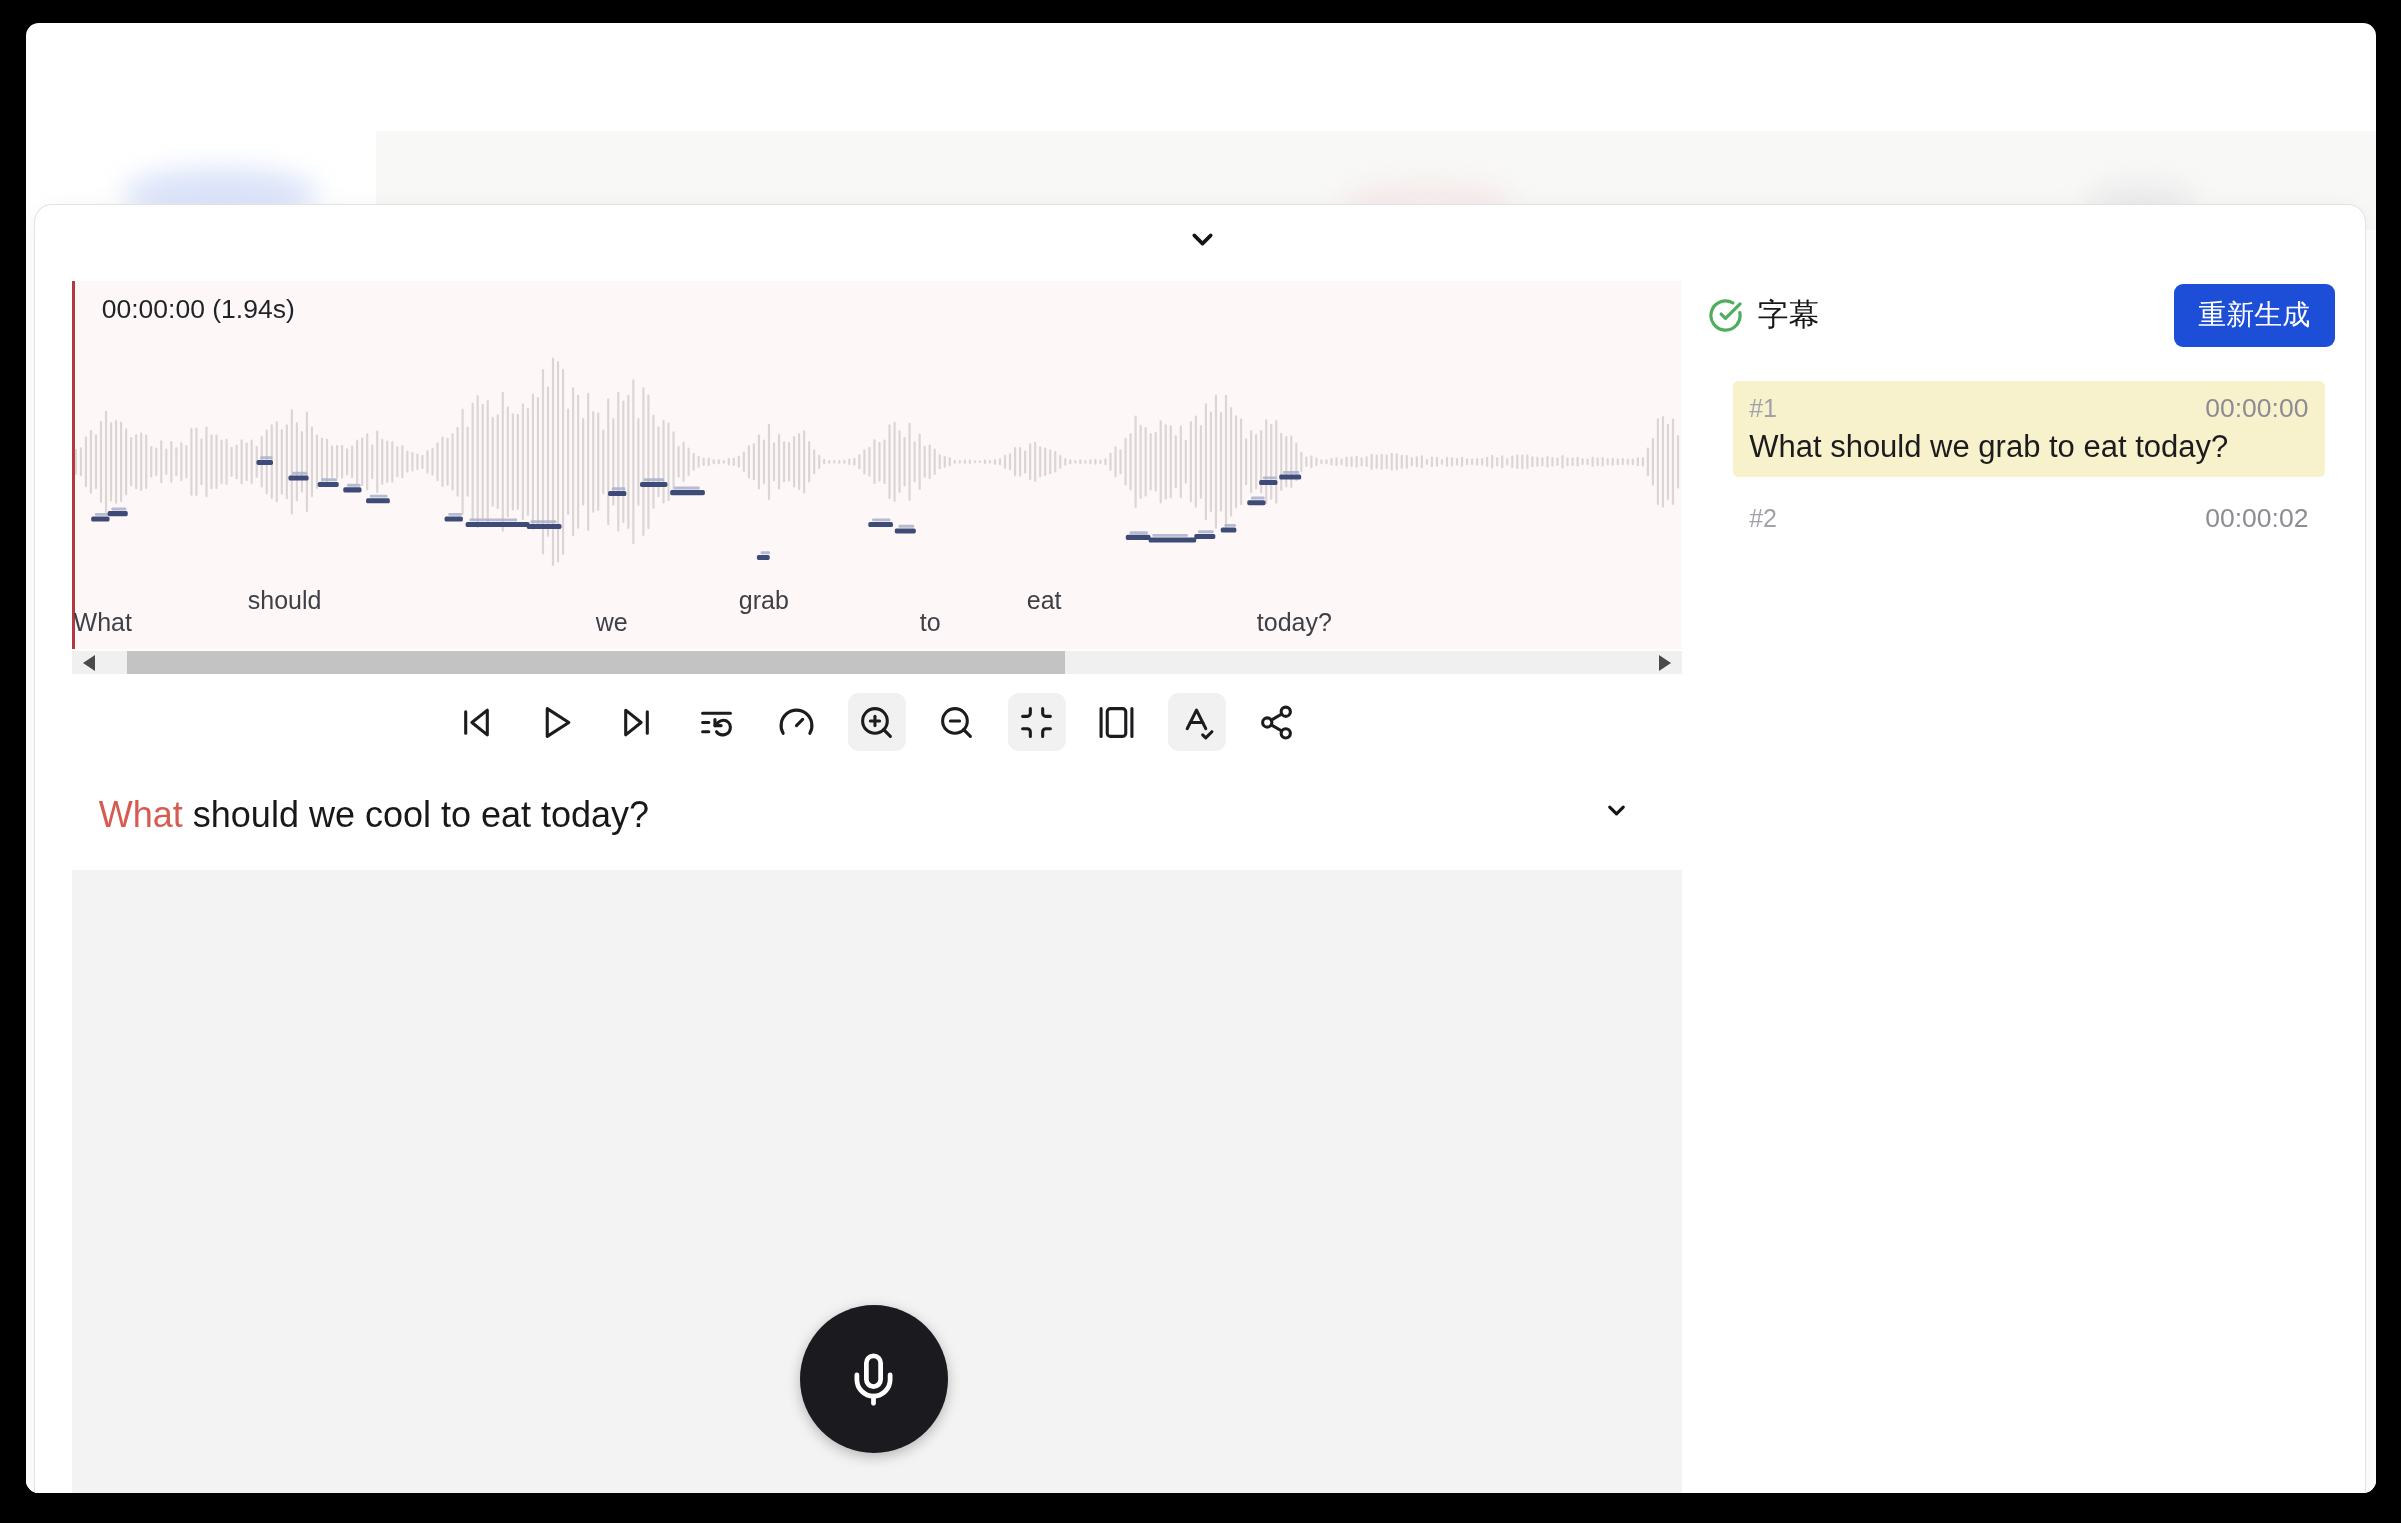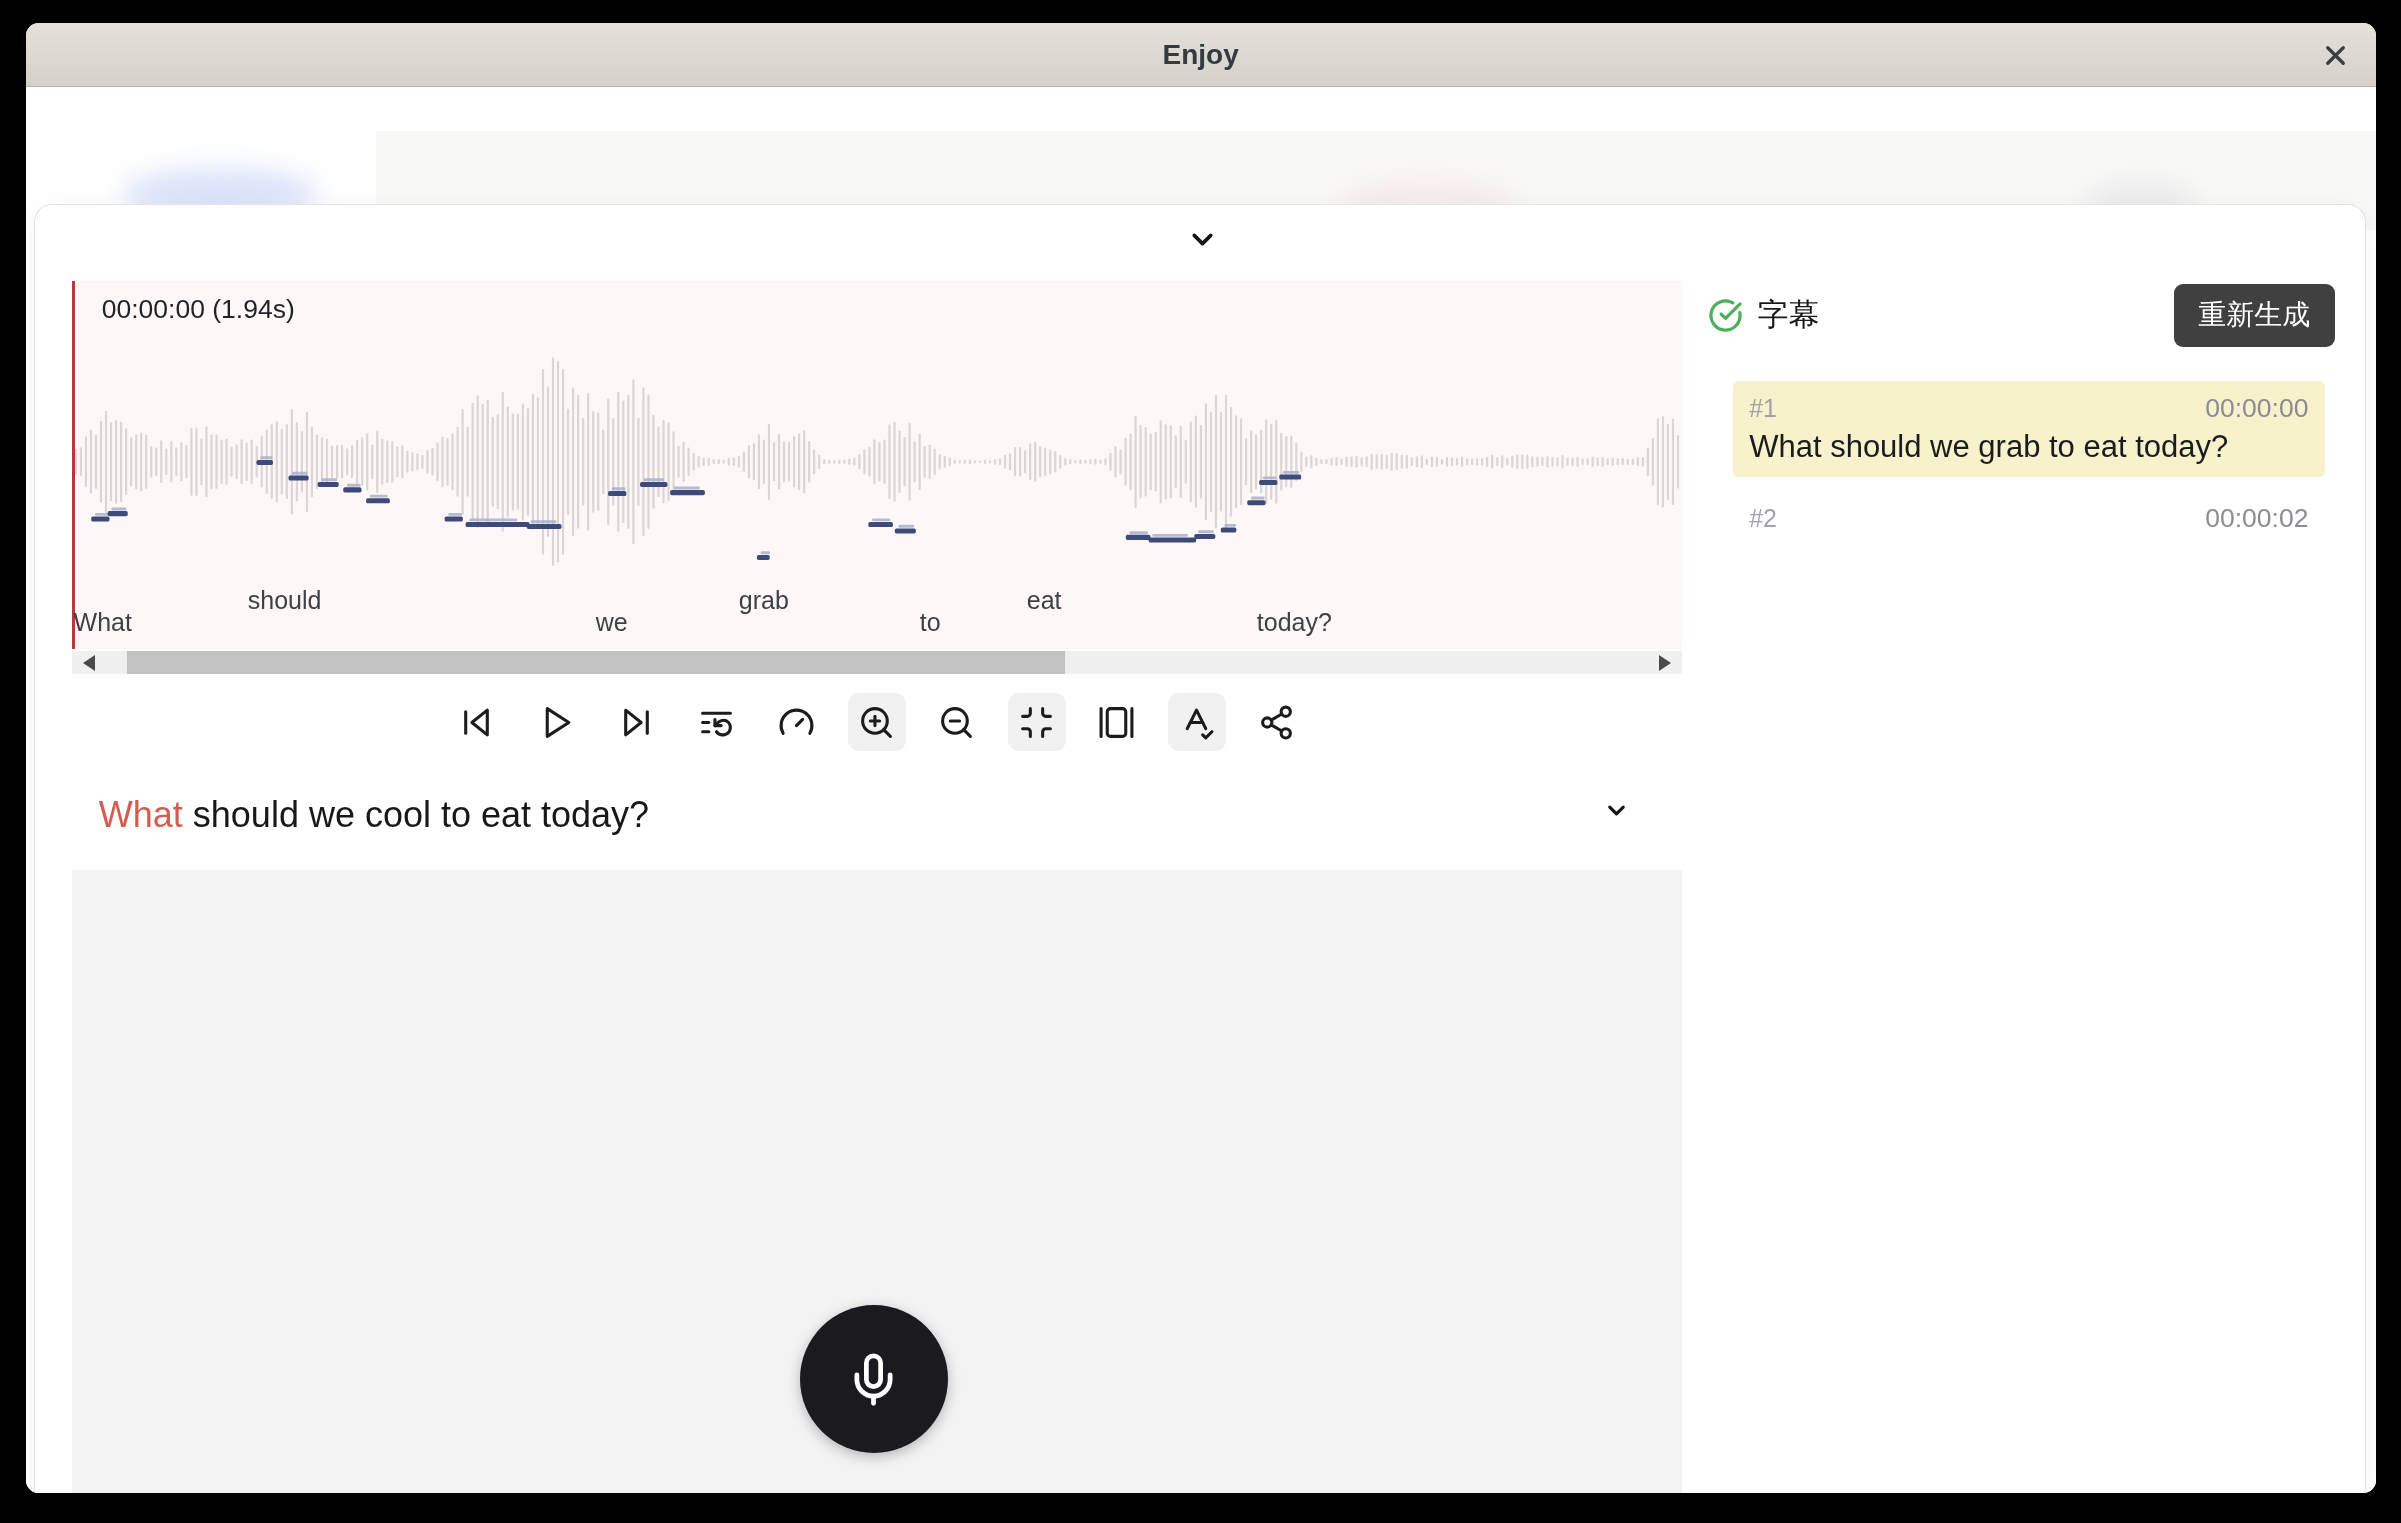--- a/index.html
+++ b/index.html
@@ -75,42 +75,34 @@
   .mic-btn svg { width:57px; height:57px; stroke:#fff; stroke-width:2; fill:none;
                  stroke-linecap:round; stroke-linejoin:round; }
 
   
   .sidebar { position:absolute; left:1673px; top:78px; width:627px; }
   .side-head { display:flex; align-items:center; height:64px; }
   .side-head svg.check { width:35px; height:35px; stroke:#4fae5c; stroke-width:2.2; fill:none;
                          stroke-linecap:round; stroke-linejoin:round; }
   .side-title { margin-left:14.6px; font-size:31px; color:#18181b; }
   .regen-btn { margin-left:auto; width:161px; height:63px; border:none; border-radius:9px;
-               background:#404040; color:#fff; font-size:28px; cursor:pointer;
+               background:#1d4ed8; color:#fff; font-size:28px; cursor:pointer;
                font-family:"Liberation Sans", sans-serif; }
   .sub-list { margin-top:34px; margin-left:25px; width:592px; display:flex; flex-direction:column; gap:14.6px; }
   .sub-item { border-radius:5.5px; padding:12px 16.4px; cursor:pointer; }
   .sub-item.active { background:#f7f1cc; }
   .sub-meta { display:flex; justify-content:space-between; align-items:baseline; }
   .sub-index { font-size:25px; color:#a1a1aa; }
   .sub-time { font-size:26.5px; color:#8c8c92; }
   .sub-text { margin-top:4.6px; font-size:31px; color:#1c1c1f; }
 </style>
 </head>
 <body>
 
 <div class="window">
-  <div class="titlebar">
-    <span class="title">Enjoy</span>
-    <button class="close-btn">
-      <svg viewBox="0 0 24 24">
-          <path d="M18 6 6 18M6 6l12 12"></path>
-        </svg>
-    </button>
-  </div>
 
   <div class="content">
     <div class="bg-right"></div>
     <div class="blob b1"></div>
     <div class="blob b2"></div>
     <div class="blob b3"></div>
 
     <div class="modal">
       <button class="collapse-btn">
         <svg viewBox="0 0 24 24">

